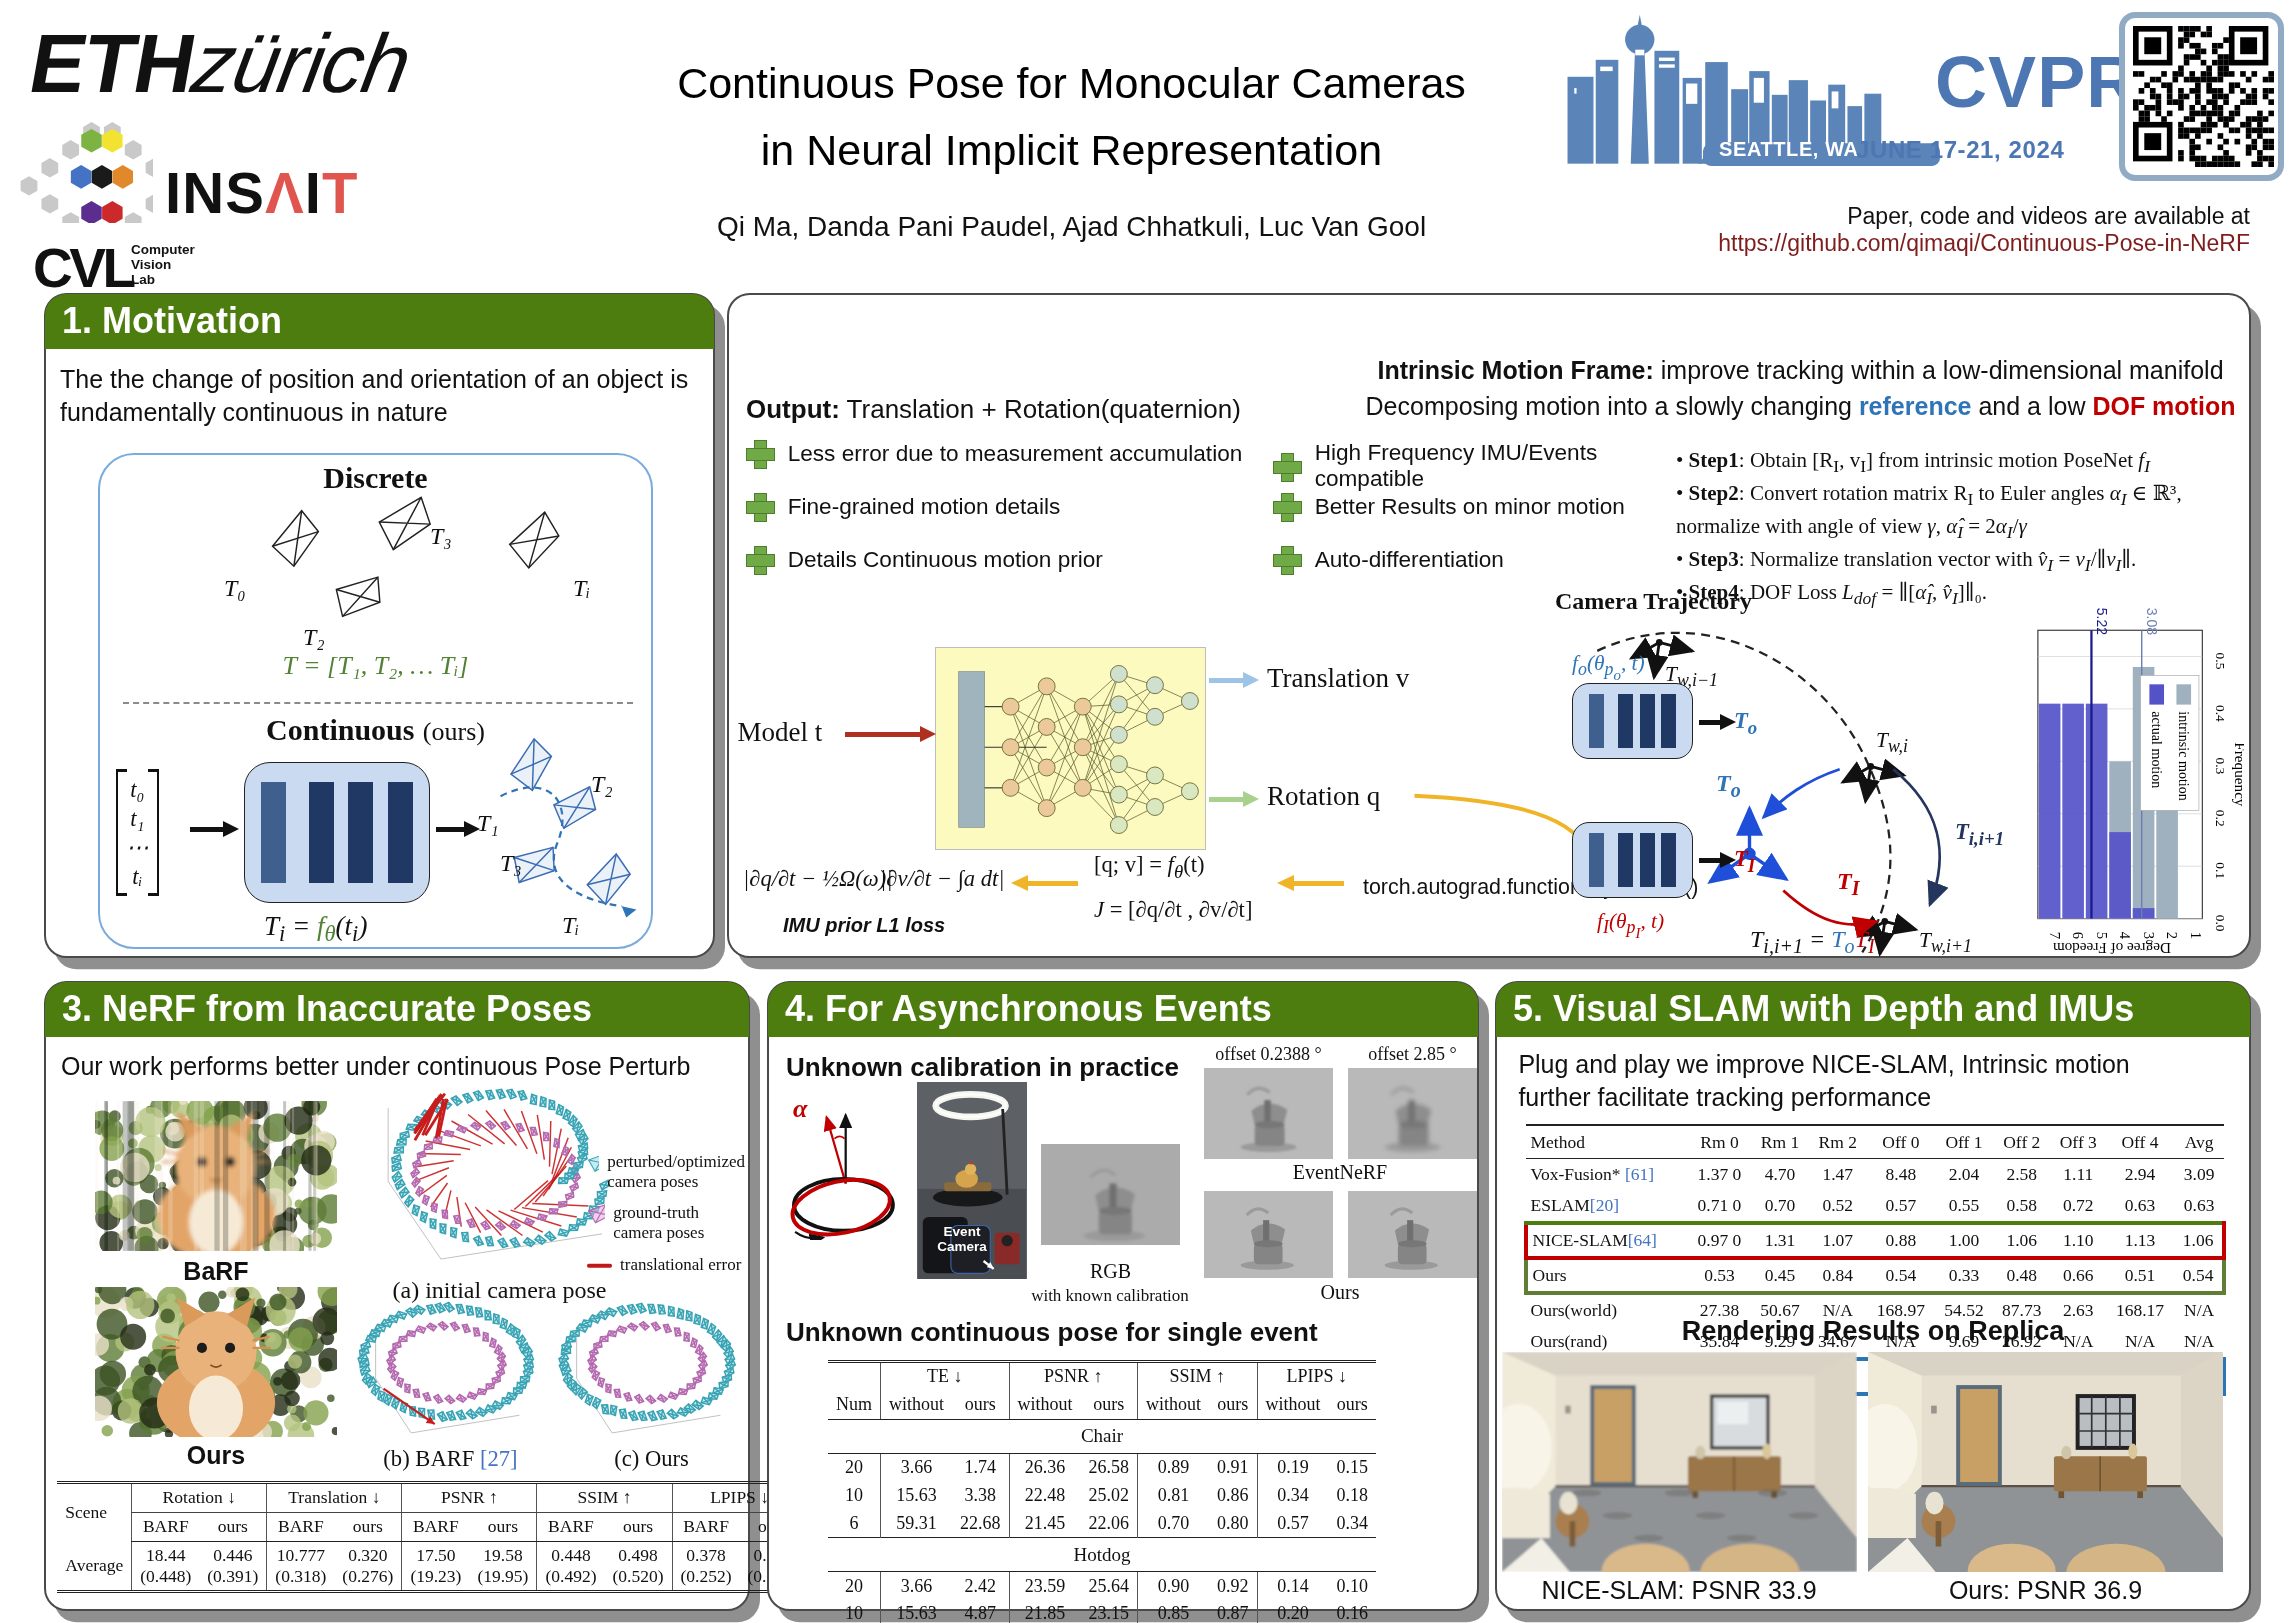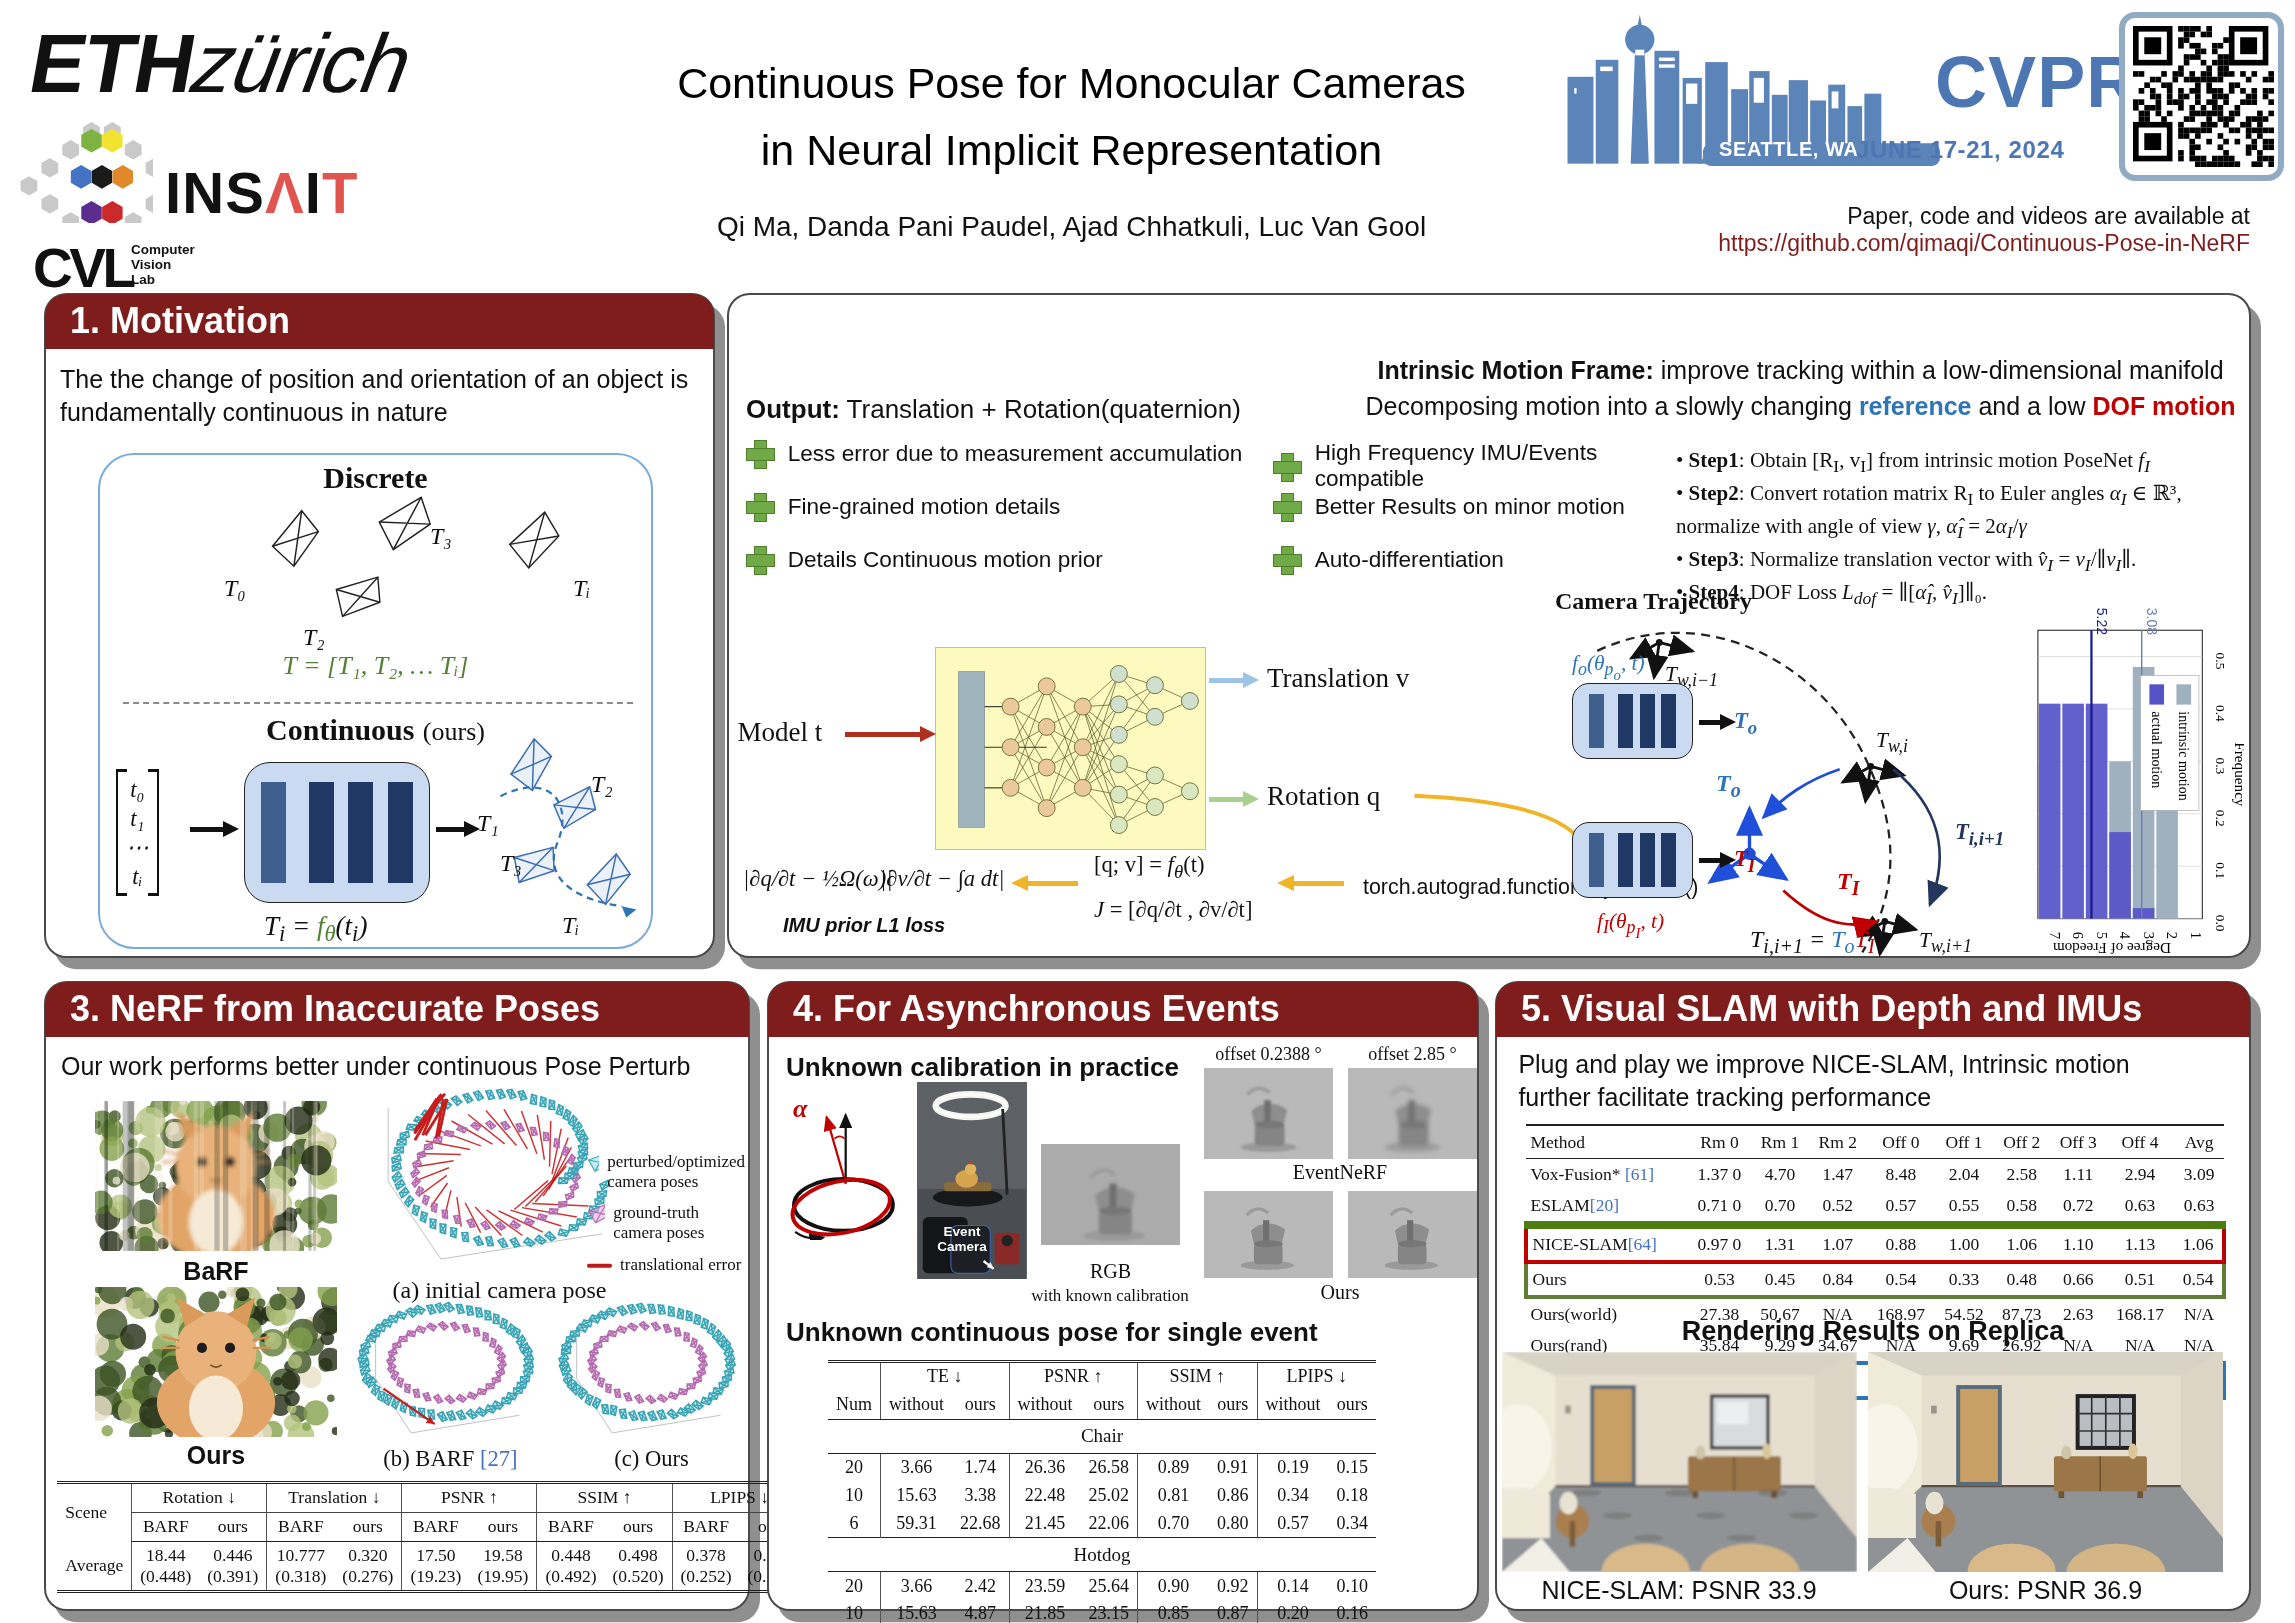--- a/index.html
+++ b/index.html
@@ -26,22 +26,22 @@
   .cvpr-city{left:1719px;top:138px;font-size:20px;font-weight:bold;color:#fff;letter-spacing:0.6px}
   .cvpr-date{left:1856px;top:136px;font-size:24px;font-weight:900;color:#4d77b3;letter-spacing:0.6px}
   .qr{left:2119px;top:12.4px;width:165px;height:169px;border:6.2px solid #92abc4;border-radius:16px;background:#fff;padding:8px}
   .avail{left:1658px;top:203px;width:592px;text-align:right}
   .avail .a1{font-size:23px;color:#111}
   .avail .a2{font-size:23px;color:#7f1d1d;margin-top:0}
 
   
   .card{position:absolute;background:#fff;border:2.3px solid #4a4a4a;border-radius:22.6px;
         box-shadow:10px 11.3px 0 #8f8f8f}
-  .card-head{position:absolute;left:-1.1px;top:-1.1px;right:-1.1px;height:55px;background:#7f1d1d;
-        border-radius:21.4px 21.4px 0 0;color:#fff;font-size:36px;font-weight:bold;line-height:54px;padding-left:25px}
+  .card-head{position:absolute;left:-1.1px;top:-1.1px;right:-1.1px;height:55px;background:#4d7c0f;
+        border-radius:21.4px 21.4px 0 0;color:#fff;font-size:36px;font-weight:bold;line-height:54px;padding-left:17px}
   .intro{font-size:25px;line-height:1.32}
 
   
   .bluebox{border:2.3px solid #7aabdc;border-radius:36px;background:#fff}
   .vec{display:inline-flex;flex-direction:column;align-items:center;position:relative;
        font-family:"Liberation Serif",serif;font-style:italic;padding:5.6px 8px;
        border-left:2.8px solid currentColor;border-right:2.8px solid currentColor}
   .vec::before,.vec::after{content:"";position:absolute;left:0;right:0;height:2.8px;
        background:linear-gradient(to right,currentColor 9px,transparent 9px,transparent calc(100% - 9px),currentColor calc(100% - 9px))}
   .vec::before{top:0}.vec::after{bottom:0}
@@ -69,21 +69,21 @@
   #nerf-table .gstart{border-left:1.1px solid #555}
   #nerf-table .sub th{border-bottom:1.7px solid #222}
   #events-table{font-size:18px;border-top:3.4px double #222;border-bottom:3.4px double #222;width:519px}
   #events-table .gstart{border-left:1.1px solid #555}
   #events-table .sub th{border-bottom:1.7px solid #222}
   #events-table .secrow td{border-top:1.7px solid #222;border-bottom:1.7px solid #222;font-size:19px;padding:5.6px 0}
   #slam-table{font-size:17.5px;border-top:2.3px solid #222;border-bottom:2.3px solid #222;width:702px}
   #slam-table th{border-bottom:1.7px solid #222;padding:5.6px 4.5px}
   #slam-table td{padding:5px 4.5px}
   #slam-table td:first-child{text-align:left}
-  tr.boxr td{border-top:8px solid #4d7c0f;border-bottom:4px solid #c00000}
+  tr.boxr td{border-top:4px solid #4d7c0f;border-bottom:4px solid #c00000}
   tr.boxr td:first-child{border-left:4px solid #c00000}
   tr.boxr td:last-child{border-right:4px solid #c00000}
   tr.boxg td{border-top:4px solid #5f7d35;border-bottom:4px solid #5f7d35}
   tr.boxg td:first-child{border-left:4px solid #5f7d35}
   tr.boxg td:last-child{border-right:4px solid #5f7d35}
   tr.boxb td{border-top:4px solid #2e75b6;border-bottom:4px solid #2e75b6}
   tr.boxb td:first-child{border-left:4px solid #2e75b6}
   tr.boxb td:last-child{border-right:4px solid #2e75b6}
   .imgph{background:#b6b6b6}
 </style>

